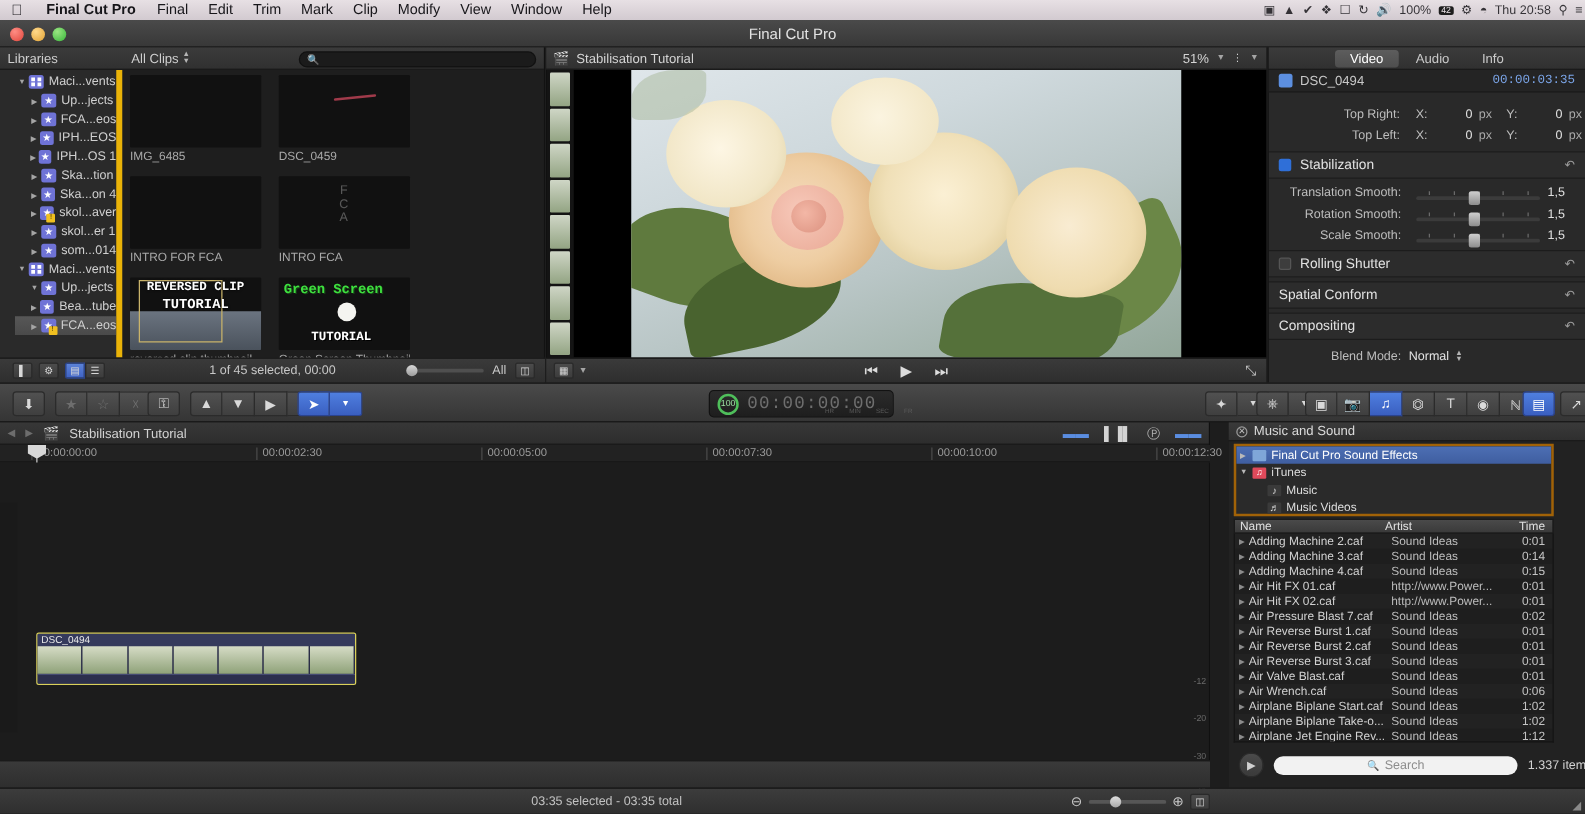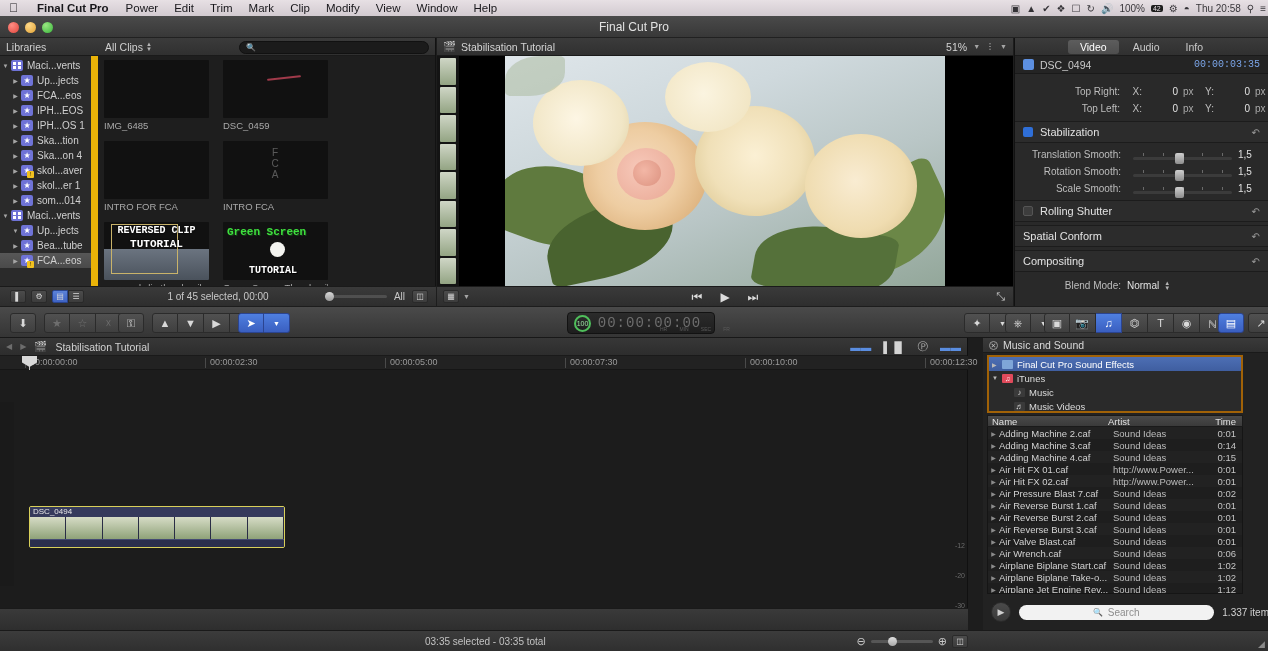--- a/index.html
+++ b/index.html
@@ -37,21 +37,21 @@
   .browser-head { height:18px; background:linear-gradient(#3b3b3b,#303030); border-bottom:1px solid #1a1a1a;
      display:flex; align-items:center; font-size:10.5px; color:#cfcfcf; }
   .bh-lib { width:105px; padding-left:6px; }
   .bh-clips { display:flex; align-items:center; gap:3px; }
   .bh-search { position:absolute; right:6px; top:3px; width:190px; height:13px; border-radius:7px;
      background:#1b1b1b; border:1px solid #111; display:flex; align-items:center; padding-left:6px; }
   .bh-search .mag { font-size:8px; color:#8a8a8a; }
   .stepper { display:inline-flex; flex-direction:column; font-size:6px; line-height:5px; color:#b5b5b5; }
 
   .browser-body { position:absolute; left:0; top:18px; right:0; bottom:20px; display:flex; }
-  .sidebar { width:98px; background:#2a2a2a; border-right:7px solid #eab308; overflow:hidden; padding-top:2px;}
+  .sidebar { width:98px; background:#2a2a2a; border-right:5px solid #eab308; overflow:hidden; padding-top:2px;padding-left:12px;}
   .sb-row { height:15px; display:flex; align-items:center; font-size:10px; color:#d0d0d0; white-space:nowrap; }
   .sb-row.sel { background:linear-gradient(#575757,#4a4a4a); }
   .sb-disc { width:11px; text-align:center; font-size:6px; color:#a5a5a5; }
   .sb-ico { width:12px; height:11px; border-radius:2px; margin-right:4px; display:inline-block;
      background:#6b6fd0; position:relative; }
   .sb-ico.lib { background:#6f73d6; }
   .sb-ico.evt { background:#6f73d6; }
   .sb-ico.warn::after { content:"!"; position:absolute; right:-1px; bottom:-2px; width:7px; height:7px; font-size:6px;
      line-height:7px; text-align:center; background:#f0c020; color:#3a2a00; border-radius:1px; }
   .sb-ico .star { position:absolute; inset:0; color:#fff; font-size:8px; line-height:11px; text-align:center; }
@@ -249,21 +249,21 @@
   .corner { position:absolute; right:3px; bottom:2px; color:#8a8a8a; font-size:9px; }
 </style>
 </head>
 <body>
 
 <div class="app">
 
   <div class="menubar">
     <span class="apple"></span>
     <span class="mtitle">Final Cut Pro</span>
-    <span class="mitem">Power</span>
+    <span class="mitem">Final</span>
     <span class="mitem">Edit</span>
     <span class="mitem">Trim</span>
     <span class="mitem">Mark</span>
     <span class="mitem">Clip</span>
     <span class="mitem">Modify</span>
     <span class="mitem">View</span>
     <span class="mitem">Window</span>
     <span class="mitem">Help</span>
     <span class="right">
       <span class="mi">▣</span>

